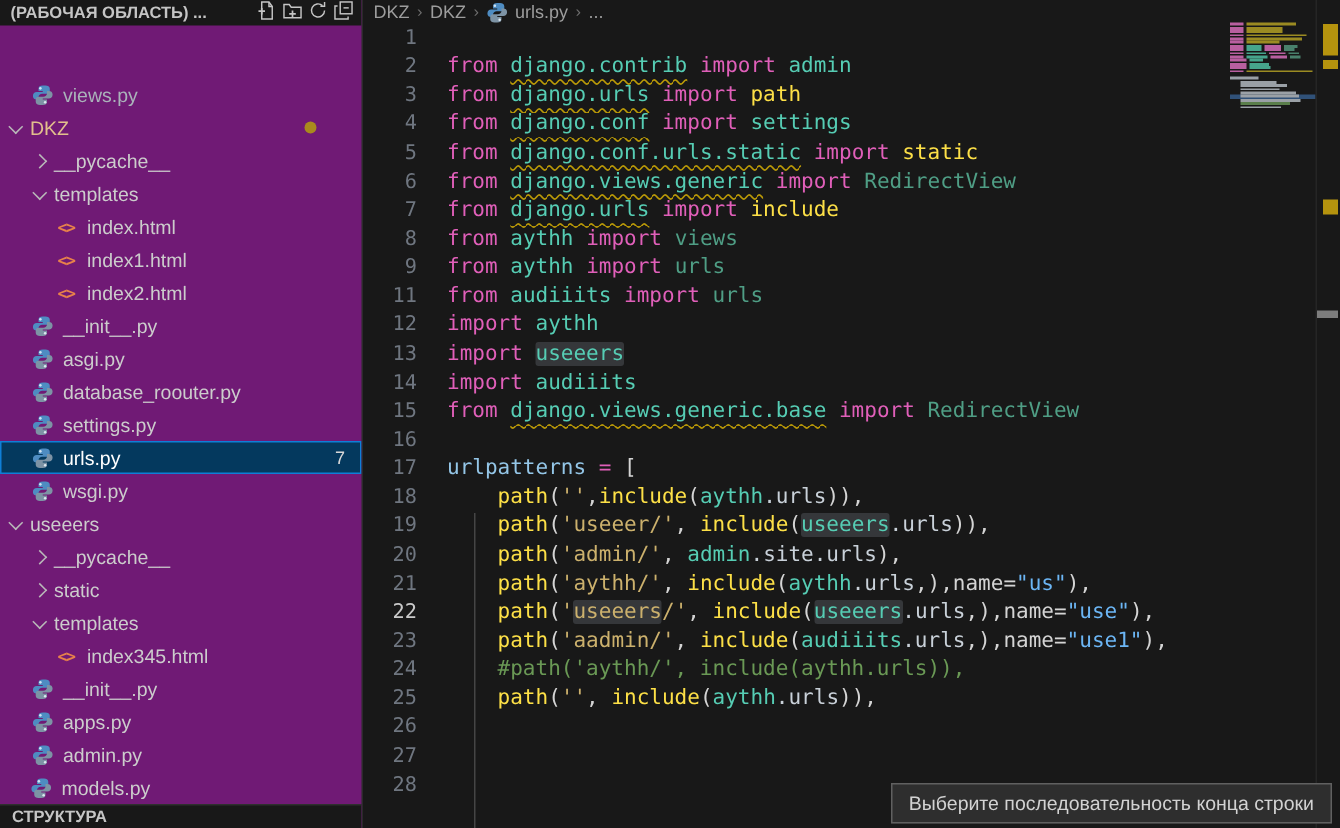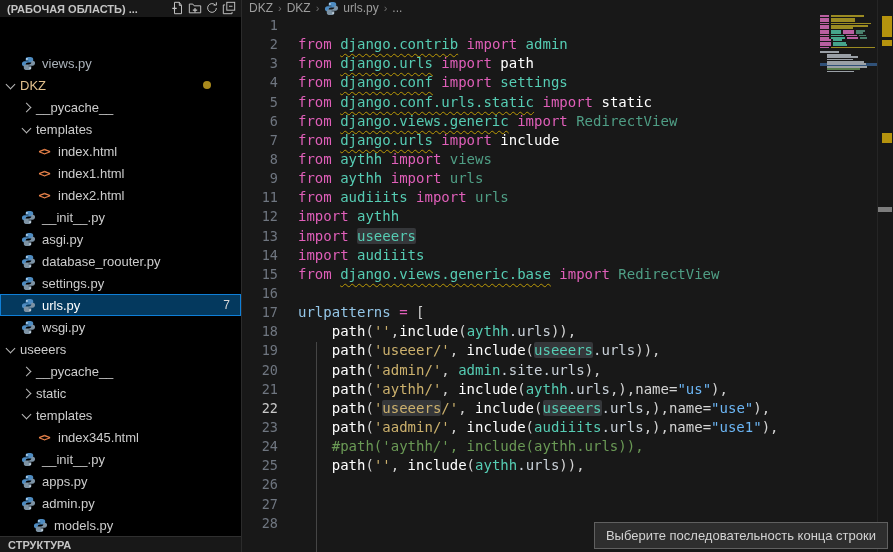--- a/index.html
+++ b/index.html
@@ -1,20 +1,20 @@
 <!DOCTYPE html>
 <html><head>
 <meta charset="utf-8">
 <style>
   html,body{margin:0;padding:0;background:#181818;}
   #app{position:relative;width:893px;height:552px;overflow:hidden;
        font-family:"Liberation Sans",sans-serif;color:#cccccc;background:#181818;}
 
   
-  #sidebar{position:absolute;left:0;top:0;width:241px;height:552px;background:#000000;
+  #sidebar{position:absolute;left:0;top:0;width:241px;height:552px;background:#701a75;
            border-right:1px solid #2b2b2b;overflow:hidden;}
   .sb-header{position:absolute;left:0;top:0;right:0;height:17px;background:#181818;z-index:5;
              display:flex;align-items:center;padding:0 4px 0 7px;font-size:11px;font-weight:bold;
              color:#c5c5c5;white-space:nowrap;}
   .sb-header .ttl{overflow:hidden;text-overflow:clip;}
   .sb-header .more{margin:0 6px 0 4px;letter-spacing:1px;cursor:pointer;}
   .hicon{width:17px;height:15px;display:inline-flex;align-items:center;justify-content:center;cursor:pointer;}
   .hicon svg{stroke:#c5c5c5;fill:none;stroke-width:1.1;}
   .sb-list{position:absolute;top:9px;left:0;right:0;margin-top:43px;}
   .sb-row{position:relative;height:22px;display:flex;align-items:center;font-size:13px;color:#cccccc;
@@ -41,21 +41,21 @@
   #breadcrumb .bc{cursor:pointer;display:inline-flex;align-items:center;gap:4px;}
   #code{position:absolute;left:0;top:16px;right:0;bottom:0;
         font-family:"DejaVu Sans Mono","Liberation Mono",monospace;font-size:14px;}
   .line{height:19.15px;line-height:19.15px;white-space:pre;position:relative;}
   .ln{display:inline-block;width:36px;text-align:right;color:#6f7680;margin-right:20px;
       font-size:13.5px;user-select:none;}
   .line.cur .ln{color:#c9c9c9;}
   .c-kw{color:#e05fb9;}
   .c-mod{color:#56cdb4;}
   .c-dim{color:#4f9e85;}
-  .c-fn{color:#ffffff;}
+  .c-fn{color:#fde047;}
   .c-var{color:#94c6e7;}
   .c-plain{color:#d4d4d4;}
   .c-prop{color:#c9d1d9;}
   .c-str{color:#ccb16d;}
   .c-dstr{color:#6cb6f5;}
   .c-com{color:#6a9955;}
   .sq{text-decoration:underline wavy #bb9a06 1px;text-underline-offset:3.5px;}
   .hl{background:rgba(108,115,122,.35);border-radius:2px;}
   #indent-guide{position:absolute;width:1px;background:#454545;}
 
@@ -256,21 +256,21 @@
           <span class="ficon">
             <svg width="15" height="15" viewBox="0 0 16 16">
               <path fill="#4e8cc2" d="M8 1C6 1 5 1.8 5 3.3V5h3v.7H3.7C2.2 5.7 1 6.7 1 8.5S2.2 11 3.7 11H5V9.3C5 7.9 6.2 7 7.6 7H11c1.3 0 2-.9 2-2.2V3.3C13 1.8 11.5 1 10 1z"></path>
               <circle fill="#cfe3f2" cx="6.3" cy="3.1" r=".9"></circle>
               <path fill="#7d93a5" d="M8 15c2 0 3-.8 3-2.3V11H8v-.7h4.3c1.5 0 2.7-1 2.7-2.8S13.8 5 12.3 5H11v1.7C11 8.1 9.8 9 8.4 9H5c-1.3 0-2 .9-2 2.2v1.5C3 14.2 4.5 15 6 15z"></path>
               <circle fill="#dde8f0" cx="9.7" cy="12.9" r=".9"></circle>
             </svg>
           </span>
           <span>admin.py</span>
         </div>
-        <div class="sb-row" style="padding-left: 32px;">
+        <div class="sb-row" style="padding-left: 19px;">
           <span class="ficon">
             <svg width="15" height="15" viewBox="0 0 16 16">
               <path fill="#4e8cc2" d="M8 1C6 1 5 1.8 5 3.3V5h3v.7H3.7C2.2 5.7 1 6.7 1 8.5S2.2 11 3.7 11H5V9.3C5 7.9 6.2 7 7.6 7H11c1.3 0 2-.9 2-2.2V3.3C13 1.8 11.5 1 10 1z"></path>
               <circle fill="#cfe3f2" cx="6.3" cy="3.1" r=".9"></circle>
               <path fill="#7d93a5" d="M8 15c2 0 3-.8 3-2.3V11H8v-.7h4.3c1.5 0 2.7-1 2.7-2.8S13.8 5 12.3 5H11v1.7C11 8.1 9.8 9 8.4 9H5c-1.3 0-2 .9-2 2.2v1.5C3 14.2 4.5 15 6 15z"></path>
               <circle fill="#dde8f0" cx="9.7" cy="12.9" r=".9"></circle>
             </svg>
           </span>
           <span>models.py</span>
         </div>

